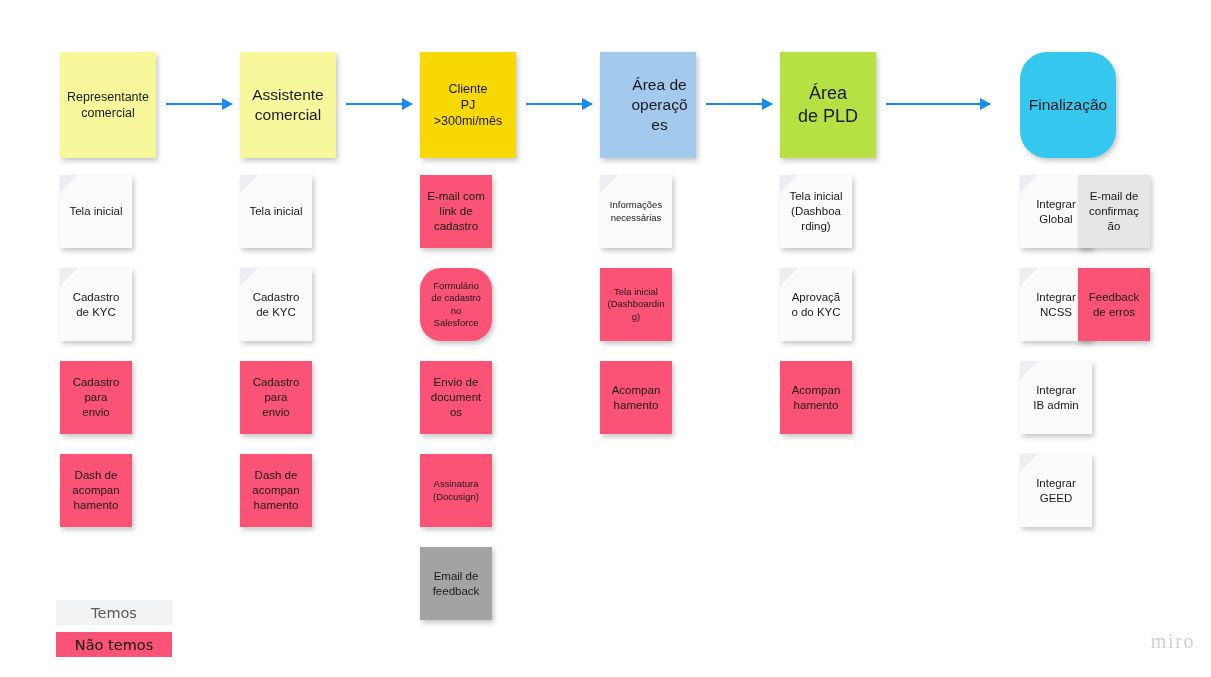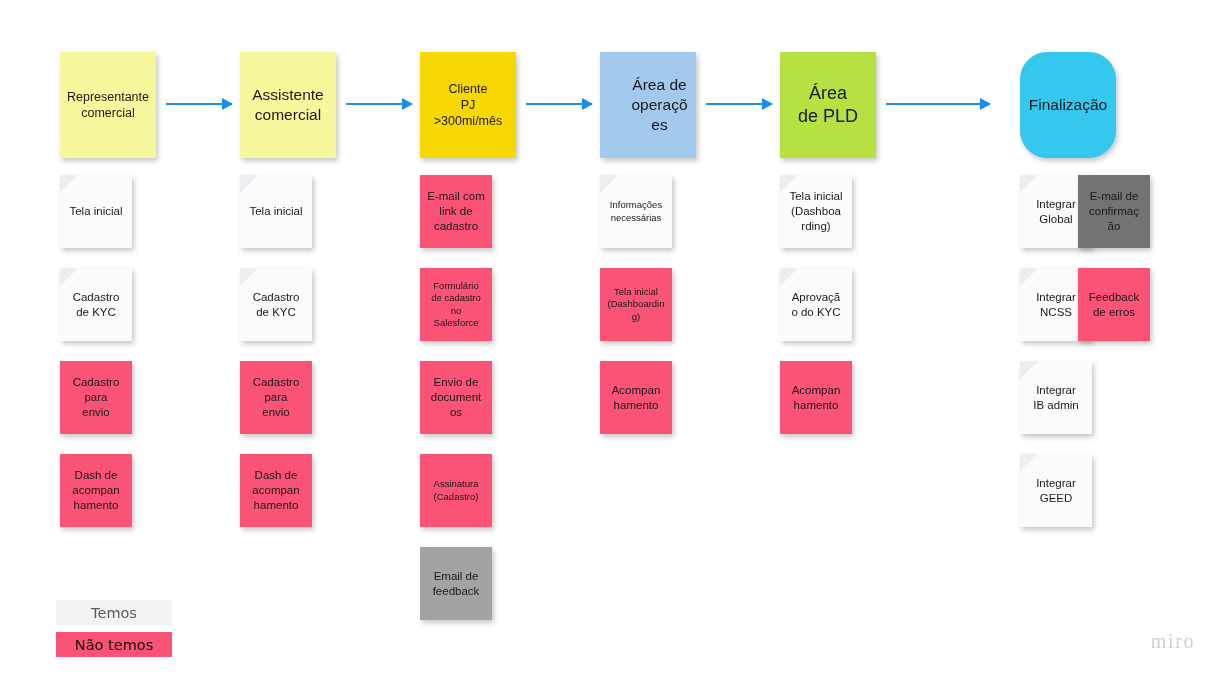--- a/index.html
+++ b/index.html
@@ -142,29 +142,29 @@
 envio</div>
     <div class="note card" style="left: 240px; top: 454px; background: rgb(251, 83, 117);">Dash de
 acompan
 hamento</div>
     <div class="note header" style="left: 420px; top: 52px; background: rgb(247, 216, 0);">Cliente
 PJ
 &gt;300mi/mês</div>
     <div class="note card" style="left: 420px; top: 175px; background: rgb(251, 83, 117);">E-mail com
 link de
 cadastro</div>
-    <div class="note card small" style="left: 420px; top: 268px; background: rgb(251, 83, 117);">Formulário
+    <div class="note card small" style="left: 420px; top: 268px; background: rgb(251, 83, 117); border-radius: 21px;">Formulário
 de cadastro
 no
 Salesforce</div>
     <div class="note card" style="left: 420px; top: 361px; background: rgb(251, 83, 117);">Envio de
 document
 os</div>
     <div class="note card small" style="left: 420px; top: 454px; background: rgb(251, 83, 117);">Assinatura
-(Cadastro)</div>
+(Docusign)</div>
     <div class="note card" style="left: 420px; top: 547px; background: #a3a3a3;">Email de
 feedback</div>
     <div class="note header mid" style="left: 600px; top: 52px; background: rgb(163, 201, 236); padding-left: 28px;">Área de
 operações</div>
     <div class="note card small paper" style="left: 600px; top: 175px;">Informações
 necessárias</div>
     <div class="note card small" style="left: 600px; top: 268px; background: rgb(251, 83, 117);">Tela inicial
 (Dashboardin
 g)</div>
     <div class="note card" style="left: 600px; top: 361px; background: rgb(251, 83, 117);">Acompan
@@ -180,21 +180,21 @@
 hamento</div>
     <div class="note header mid" style="left: 1020px; top: 52px; background: rgb(53, 200, 239); border-radius: 27px;">Finalização</div>
     <div class="note card paper" style="left: 1020px; top: 175px;">Integrar
 Global</div>
     <div class="note card paper" style="left: 1020px; top: 268px;">Integrar
 NCSS</div>
     <div class="note card paper" style="left: 1020px; top: 361px;">Integrar
 IB admin</div>
     <div class="note card paper" style="left: 1020px; top: 454px;">Integrar
 GEED</div>
-    <div class="note card" style="left: 1078px; top: 175px; background: #737373;">E-mail de
+    <div class="note card" style="left: 1078px; top: 175px; background: #e5e5e5;">E-mail de
 confirmaç
 ão</div>
     <div class="note card" style="left: 1078px; top: 268px; background: rgb(251, 83, 117);">Feedback
 de erros</div>
     <div class="legend-item" style="left: 56px; top: 600px; background: rgb(241, 242, 244); color: rgb(90, 90, 90);">Temos</div>
     <div class="legend-item" style="left: 56px; top: 632px; background: rgb(251, 83, 117); color: rgb(17, 17, 17);">Não temos</div>
     <div id="watermark">miro</div>
   </div>
 
 </body></html>

